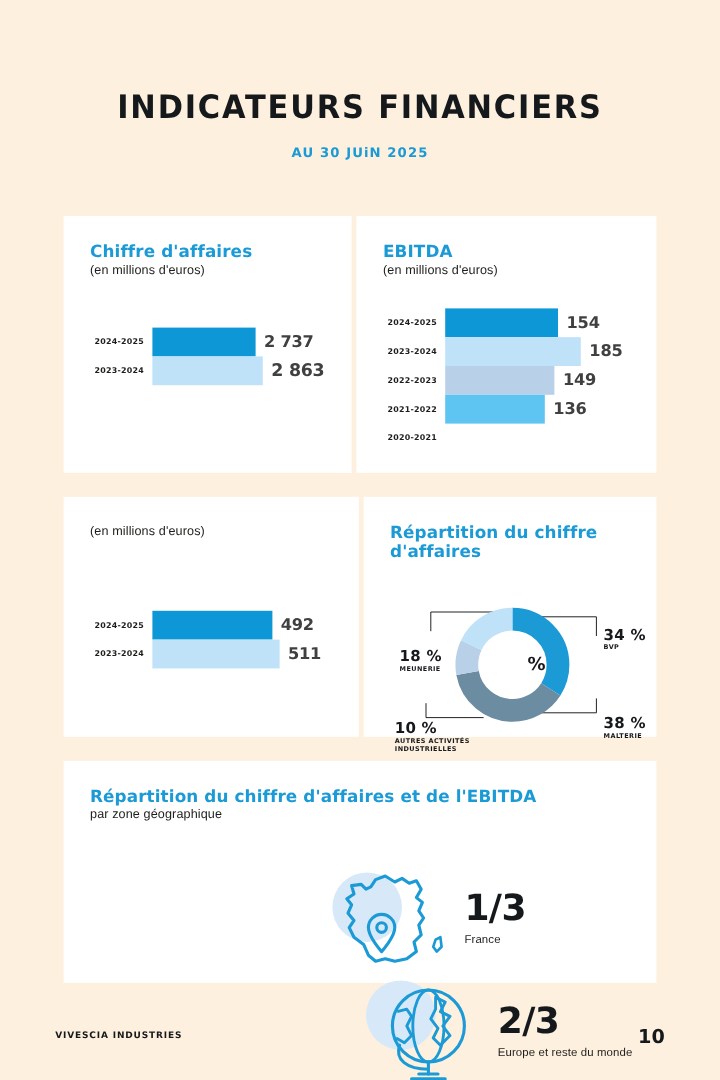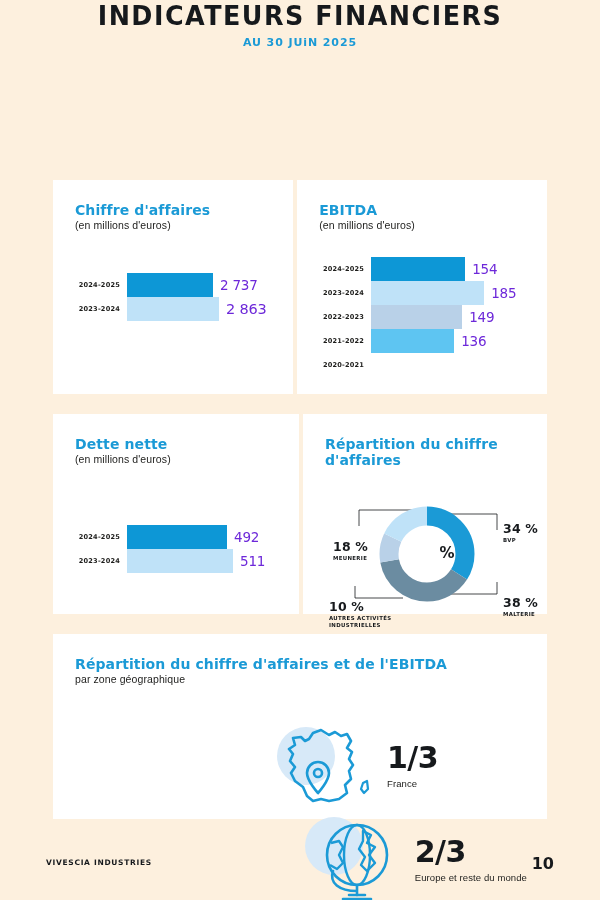--- a/index.html
+++ b/index.html
@@ -5,31 +5,31 @@
   * { box-sizing: border-box; margin: 0; padding: 0; }
   html, body {
     width: 600px; height: 900px;
     background: #fdf0de;
     font-family: "Liberation Sans", sans-serif;
     overflow: hidden;
   }
   .page { position: relative; width: 600px; height: 900px; }
 
   
-  .header { text-align: center; }
+  .header { text-align: center; padding-top: 74px; }
   .title {
     font-family: "DejaVu Sans", sans-serif;
     font-weight: bold;
     font-size: 27px;
     letter-spacing: 1.6px;
     color: #16191c;
     transform: scaleX(0.94);
   }
   .subtitle {
-    margin-top: 5px;
+    margin-top: 16px;
     font-family: "DejaVu Sans", sans-serif;
     font-weight: bold;
     font-size: 11px;
     letter-spacing: 0.9px;
     color: #1b9ad6;
   }
 
   
   .cards { position: absolute; left: 53px; top: 180px; width: 494px; }
   .row { display: flex; gap: 4px; margin-bottom: 20px; }
@@ -71,23 +71,23 @@
     font-weight: bold;
     letter-spacing: 0.2px;
     color: #1d1d1b;
     flex: 0 0 auto;
   }
   .bar-track { display: flex; align-items: center; flex: 1 1 auto; }
   .bar-fill { height: 100%; }
   .bar-row .bar-fill { height: 24px; }
   .bar-value {
     font-family: "DejaVu Sans", sans-serif;
-    font-weight: normal;
+    font-weight: bold;
     font-size: 13.5px;
-    color: #6d28d9;
+    color: #404040;
     margin-left: 7px;
     white-space: nowrap;
     letter-spacing: -0.2px;
   }
   .bar-value.big { font-size: 14.5px; }
 
   
   .donut-wrap { position: relative; width: 244px; height: 150px; margin-top: 10px; }
   .donut-center-pct {
     position: absolute;
@@ -237,21 +237,20 @@
           <div class="bar-row">
             <span class="bar-label">2020-2021</span>
           </div>
         </div>
       </div>
     </div>
 
     <div class="row">
 
       <div class="card card-h3">
-        <div class="card-title">Dette nette</div>
         <div class="card-sub">(en millions d'euros)</div>
         <div class="bars" style="margin-top:60px;">
           <div class="bar-row">
             <span class="bar-label">2024-2025</span>
             <span class="bar-track">
               <span class="bar-fill" style="width:100px;background:#0d97d6;"></span>
               <span class="bar-value">492</span>
             </span>
           </div>
           <div class="bar-row">

